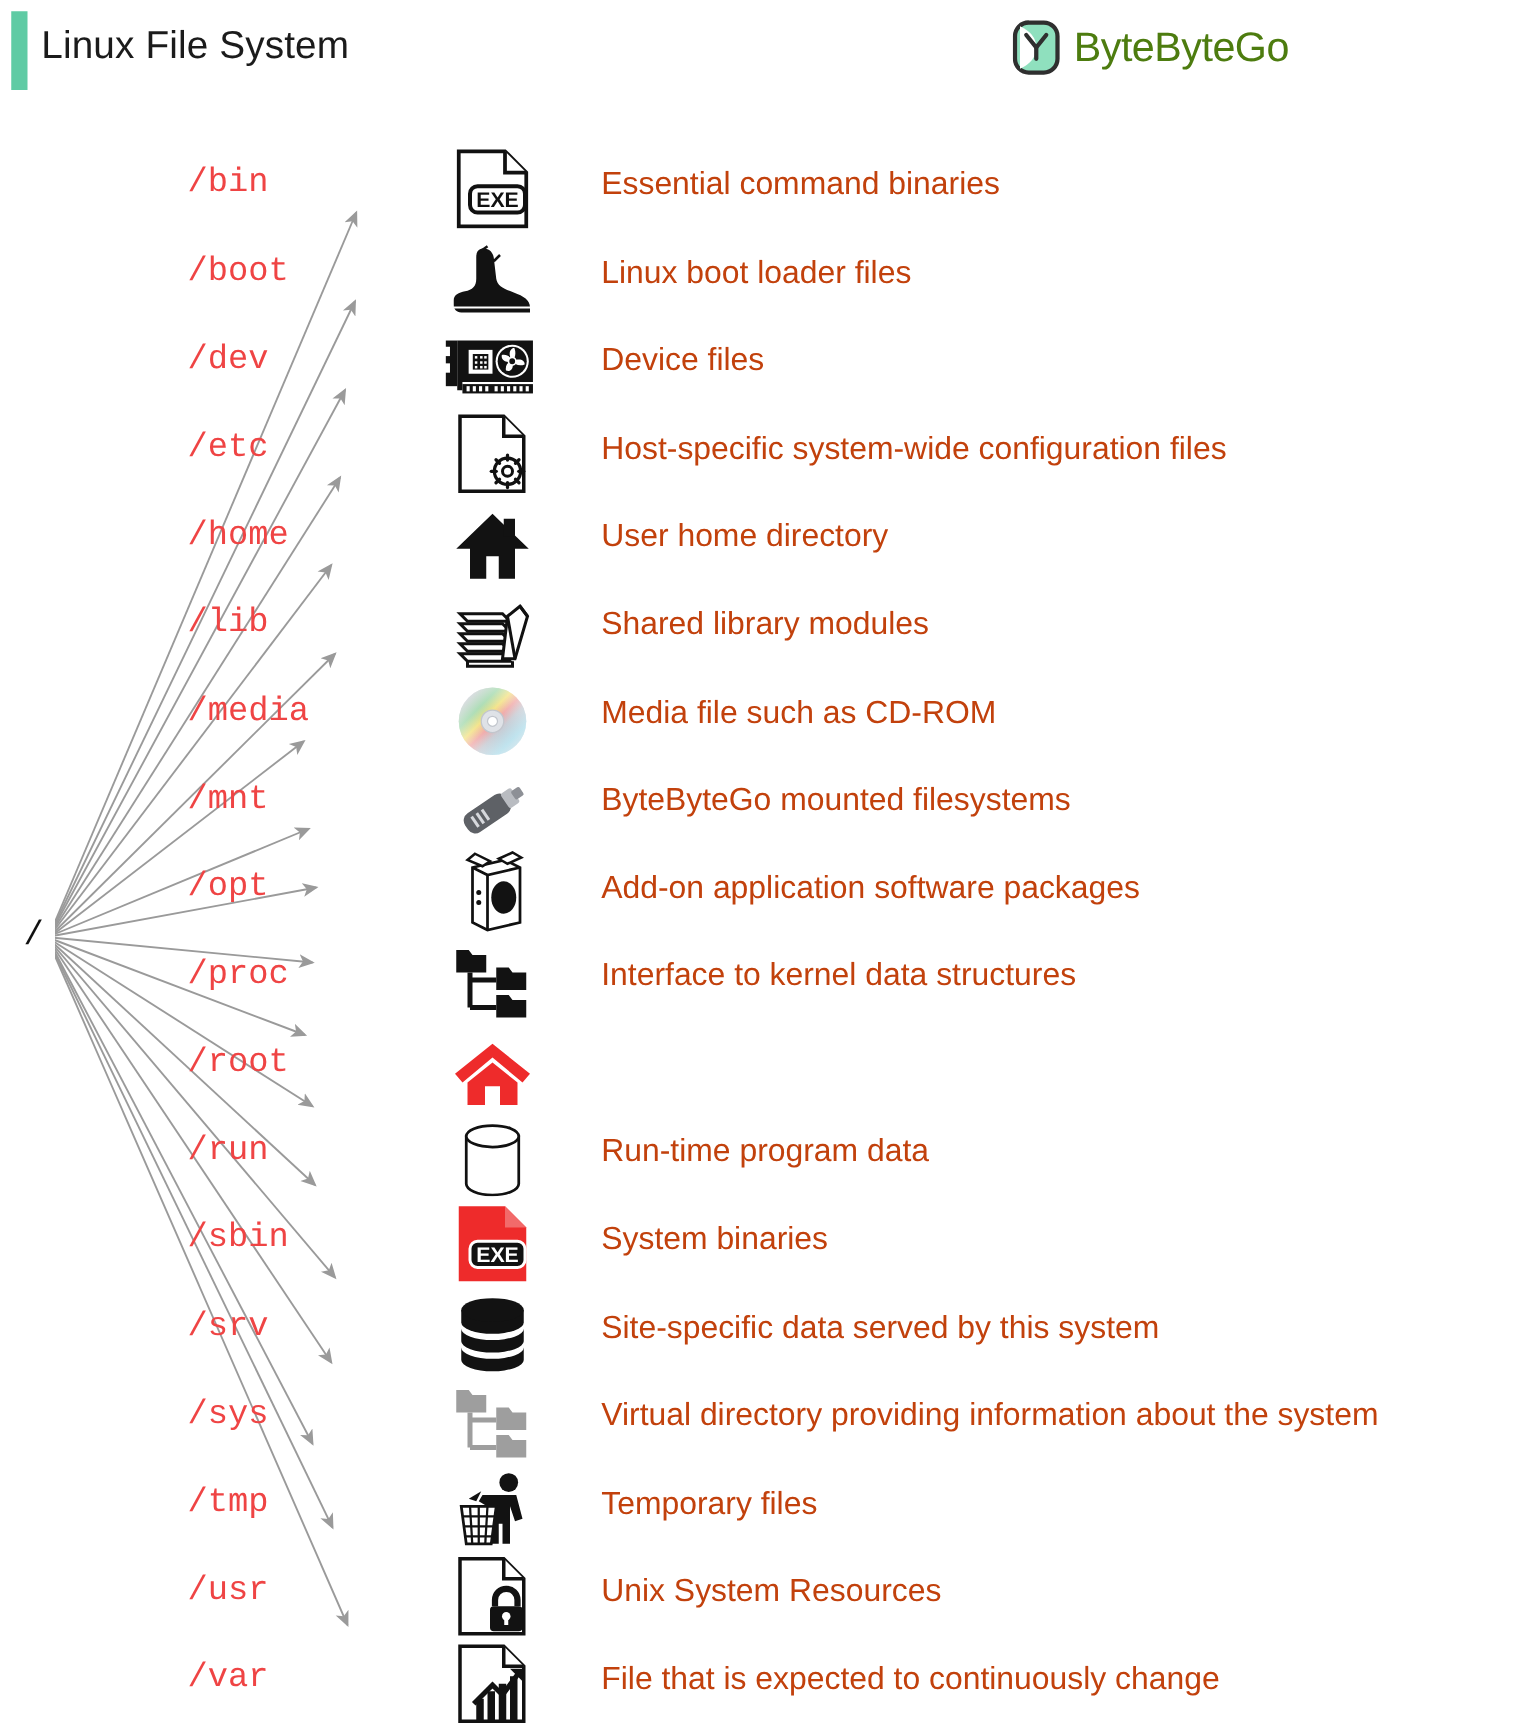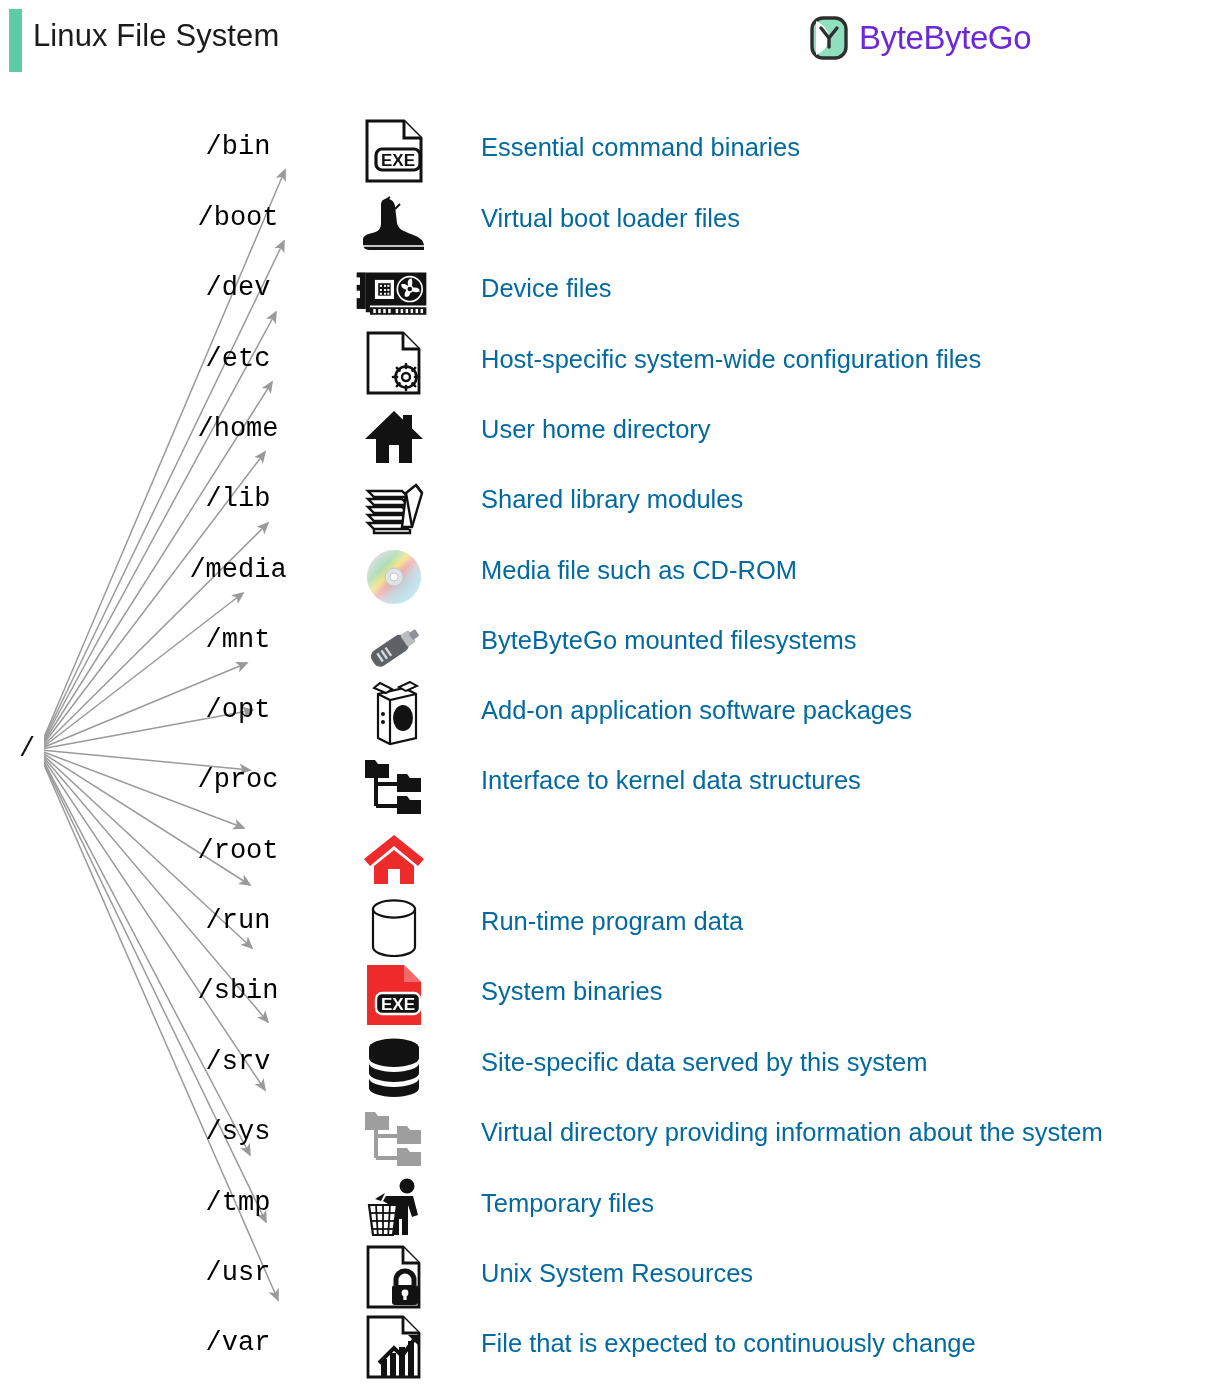--- a/index.html
+++ b/index.html
@@ -45,21 +45,21 @@
     align-items: center;
     gap: 11px;
   }
   #brand-mark {
     width: 38px; height: 44px;
     flex: none;
   }
   #brand-name {
     font-size: 33px;
     font-weight: 500;
-    color: #6d28d9;
+    color: #4d7c0f;
     letter-spacing: -0.4px;
     white-space: nowrap;
   }
 
   
   #fan {
     position: absolute;
     left: 0; top: 0;
     width: 1212px; height: 1384px;
     pointer-events: none;
@@ -84,42 +84,42 @@
     width: 1212px;
     height: 71px;
     z-index: 2;
   }
   .row-path {
     position: absolute;
     left: 150px; top: 0;
     width: 176px;
     height: 71px;
     line-height: 71px;
-    text-align: center;
+    text-align: left;
     font-family: "Liberation Mono", monospace;
     font-size: 27px;
-    color: #000000;
+    color: #ef4444;
     white-space: nowrap;
   }
   .row-icon {
     position: absolute;
     left: 355px; top: 0;
     width: 78px; height: 71px;
     display: flex;
     align-items: flex-end;
     justify-content: center;
   }
   .row-icon svg { display: block; }
   .row-desc {
     position: absolute;
     left: 481px; top: 0;
     height: 71px;
     line-height: 71px;
     font-size: 25.5px;
-    color: #0369a1;
+    color: #c2410c;
     white-space: nowrap;
   }
 </style>
 </head>
 <body>
 
 <div id="header">
   <div id="accent-bar"></div>
   <div id="page-title">Linux File System</div>
 
@@ -180,21 +180,21 @@
 <div class="row" style="top:183px">
   <div class="row-path">/boot</div>
   <div class="row-icon">
     <svg width="70" height="58" viewBox="0 0 70 58">
       <path d="M26 3 C30 2 35 4 36 10 L38 27 C39 33 44 35 52 38 C60 41 65 44 65 50 L65 54 H10 C6 54 4 51 4 48 L4 44 C4 40 8 38 13 37 C19 36 22 33 22 27 L22 10 C22 6 23 4 26 3 Z" fill="#121212"></path>
       <path d="M24 6 L31 1" stroke="#121212" stroke-width="2" fill="none"></path>
       <path d="M36 13 L41 8" stroke="#121212" stroke-width="2" fill="none"></path>
       <path d="M4 50 H65" stroke="#ffffff" stroke-width="1.6"></path>
     </svg>
   </div>
-  <div class="row-desc">Virtual boot loader files</div>
+  <div class="row-desc">Linux boot loader files</div>
 </div>
 
 <div class="row" style="top:253px">
   <div class="row-path">/dev</div>
   <div class="row-icon">
     <svg width="94" height="60" viewBox="0 0 94 60">
       <rect x="2" y="4" width="11" height="44" fill="#121212"></rect>
       <rect x="0" y="10" width="6" height="9" fill="#ffffff"></rect>
       <rect x="0" y="26" width="6" height="9" fill="#ffffff"></rect>
       <path d="M13 4 H86 V44 H18 V52 H13 Z" fill="#121212"></path>

